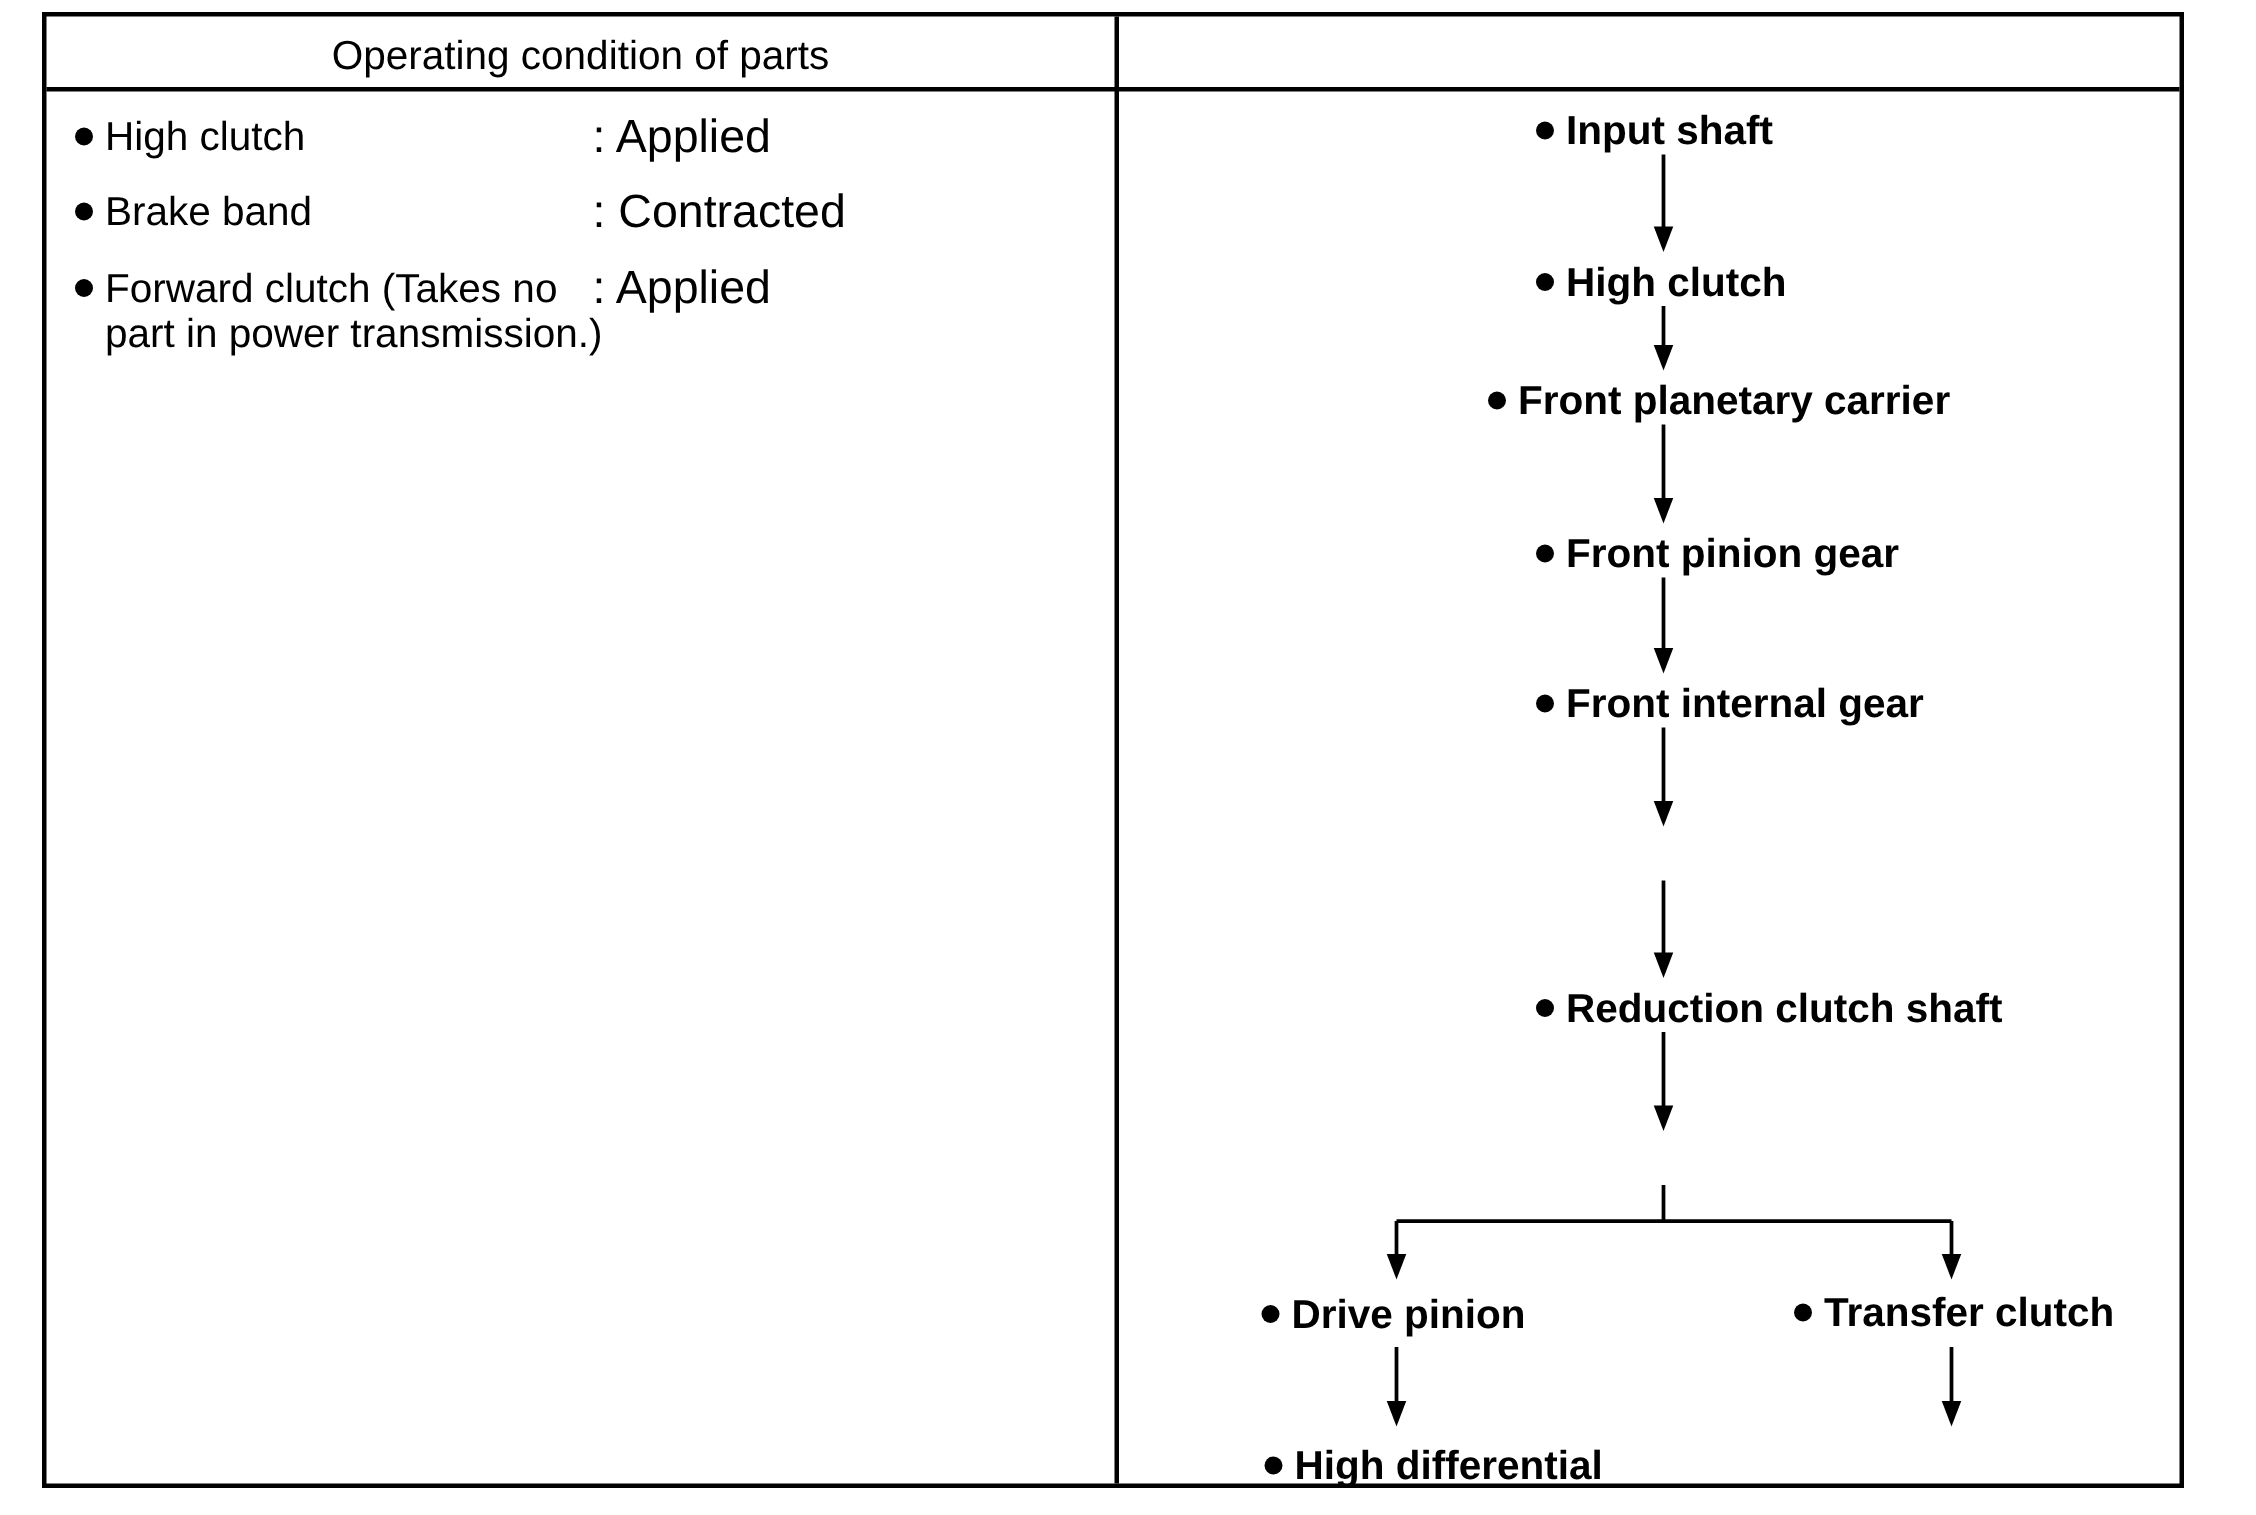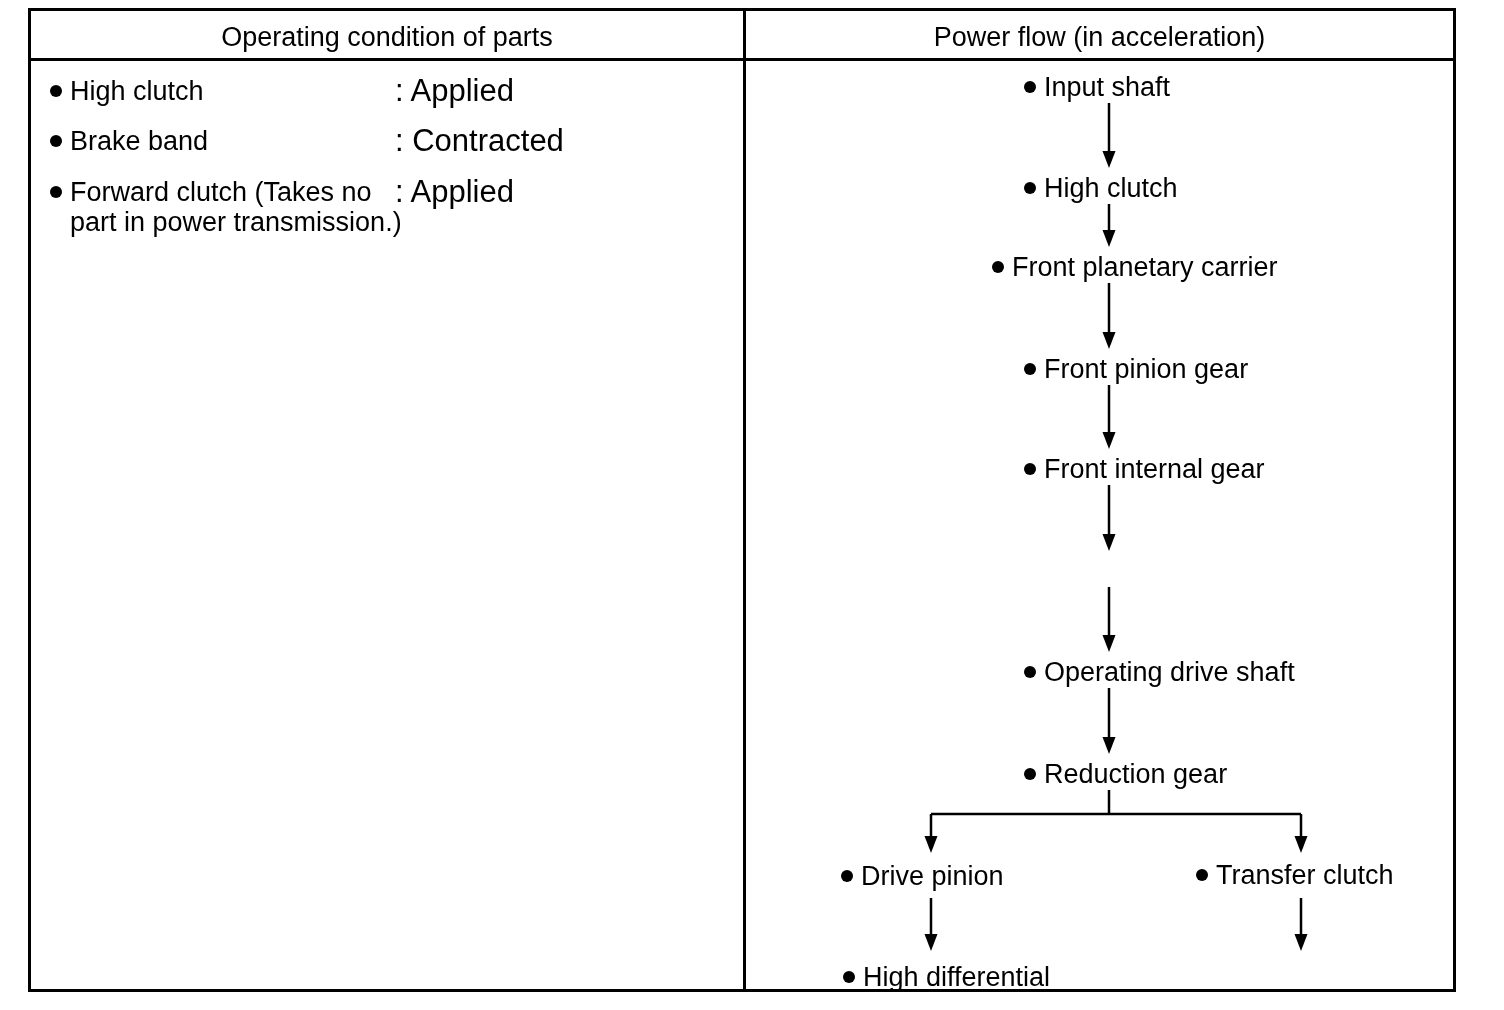--- a/index.html
+++ b/index.html
@@ -43,20 +43,21 @@
   .header-cell.right { left: 715px; width: 707px; }
 
   .node {
     position: absolute;
     display: flex;
     align-items: flex-start;
     gap: 8px;
     font-size: 27px;
     line-height: 32px;
     white-space: nowrap;
+    font-weight: bold;
   }
   .bullet {
     flex: 0 0 auto;
     width: 12px; height: 12px;
     margin-top: 10px;
     background: #000000;
     border-radius: 50%;
   }
   .cond-row {
     position: absolute;
@@ -85,21 +86,20 @@
 </head>
 <body>
 
 <div class="page">
   <div class="tbl">
 
     <div class="col-divider"></div>
     <div class="header-divider"></div>
 
     <div class="header-cell left">Operating condition of parts</div>
-    <div class="header-cell right">Power flow (in acceleration)</div>
 
     <div class="cond-row" style="left:19px; top:65px">
       <span class="bullet"></span>
       <span class="cond-name">High clutch</span>
     </div>
     <div class="cond-value" style="top:65px">: Applied</div>
 
     <div class="cond-row" style="left:19px; top:115px">
       <span class="bullet"></span>
       <span class="cond-name">Brake band</span>
@@ -127,25 +127,21 @@
     <div class="node" style="left:993px; top:442px">
       <span class="bullet"></span>
       <span>Front internal gear</span>
     </div>
     <div class="node" style="left:993px; top:342px">
       <span class="bullet"></span>
       <span>Front pinion gear</span>
     </div>
     <div class="node" style="left:993px; top:645px">
       <span class="bullet"></span>
-      <span>Operating drive shaft</span>
-    </div>
-    <div class="node" style="left:993px; top:747px">
-      <span class="bullet"></span>
-      <span>Reduction gear</span>
+      <span>Reduction clutch shaft</span>
     </div>
 
     <div class="node" style="left:810px; top:849px">
       <span class="bullet"></span>
       <span>Drive pinion</span>
     </div>
     <div class="node" style="left:1165px; top:848px">
       <span class="bullet"></span>
       <span>Transfer clutch</span>
     </div>

